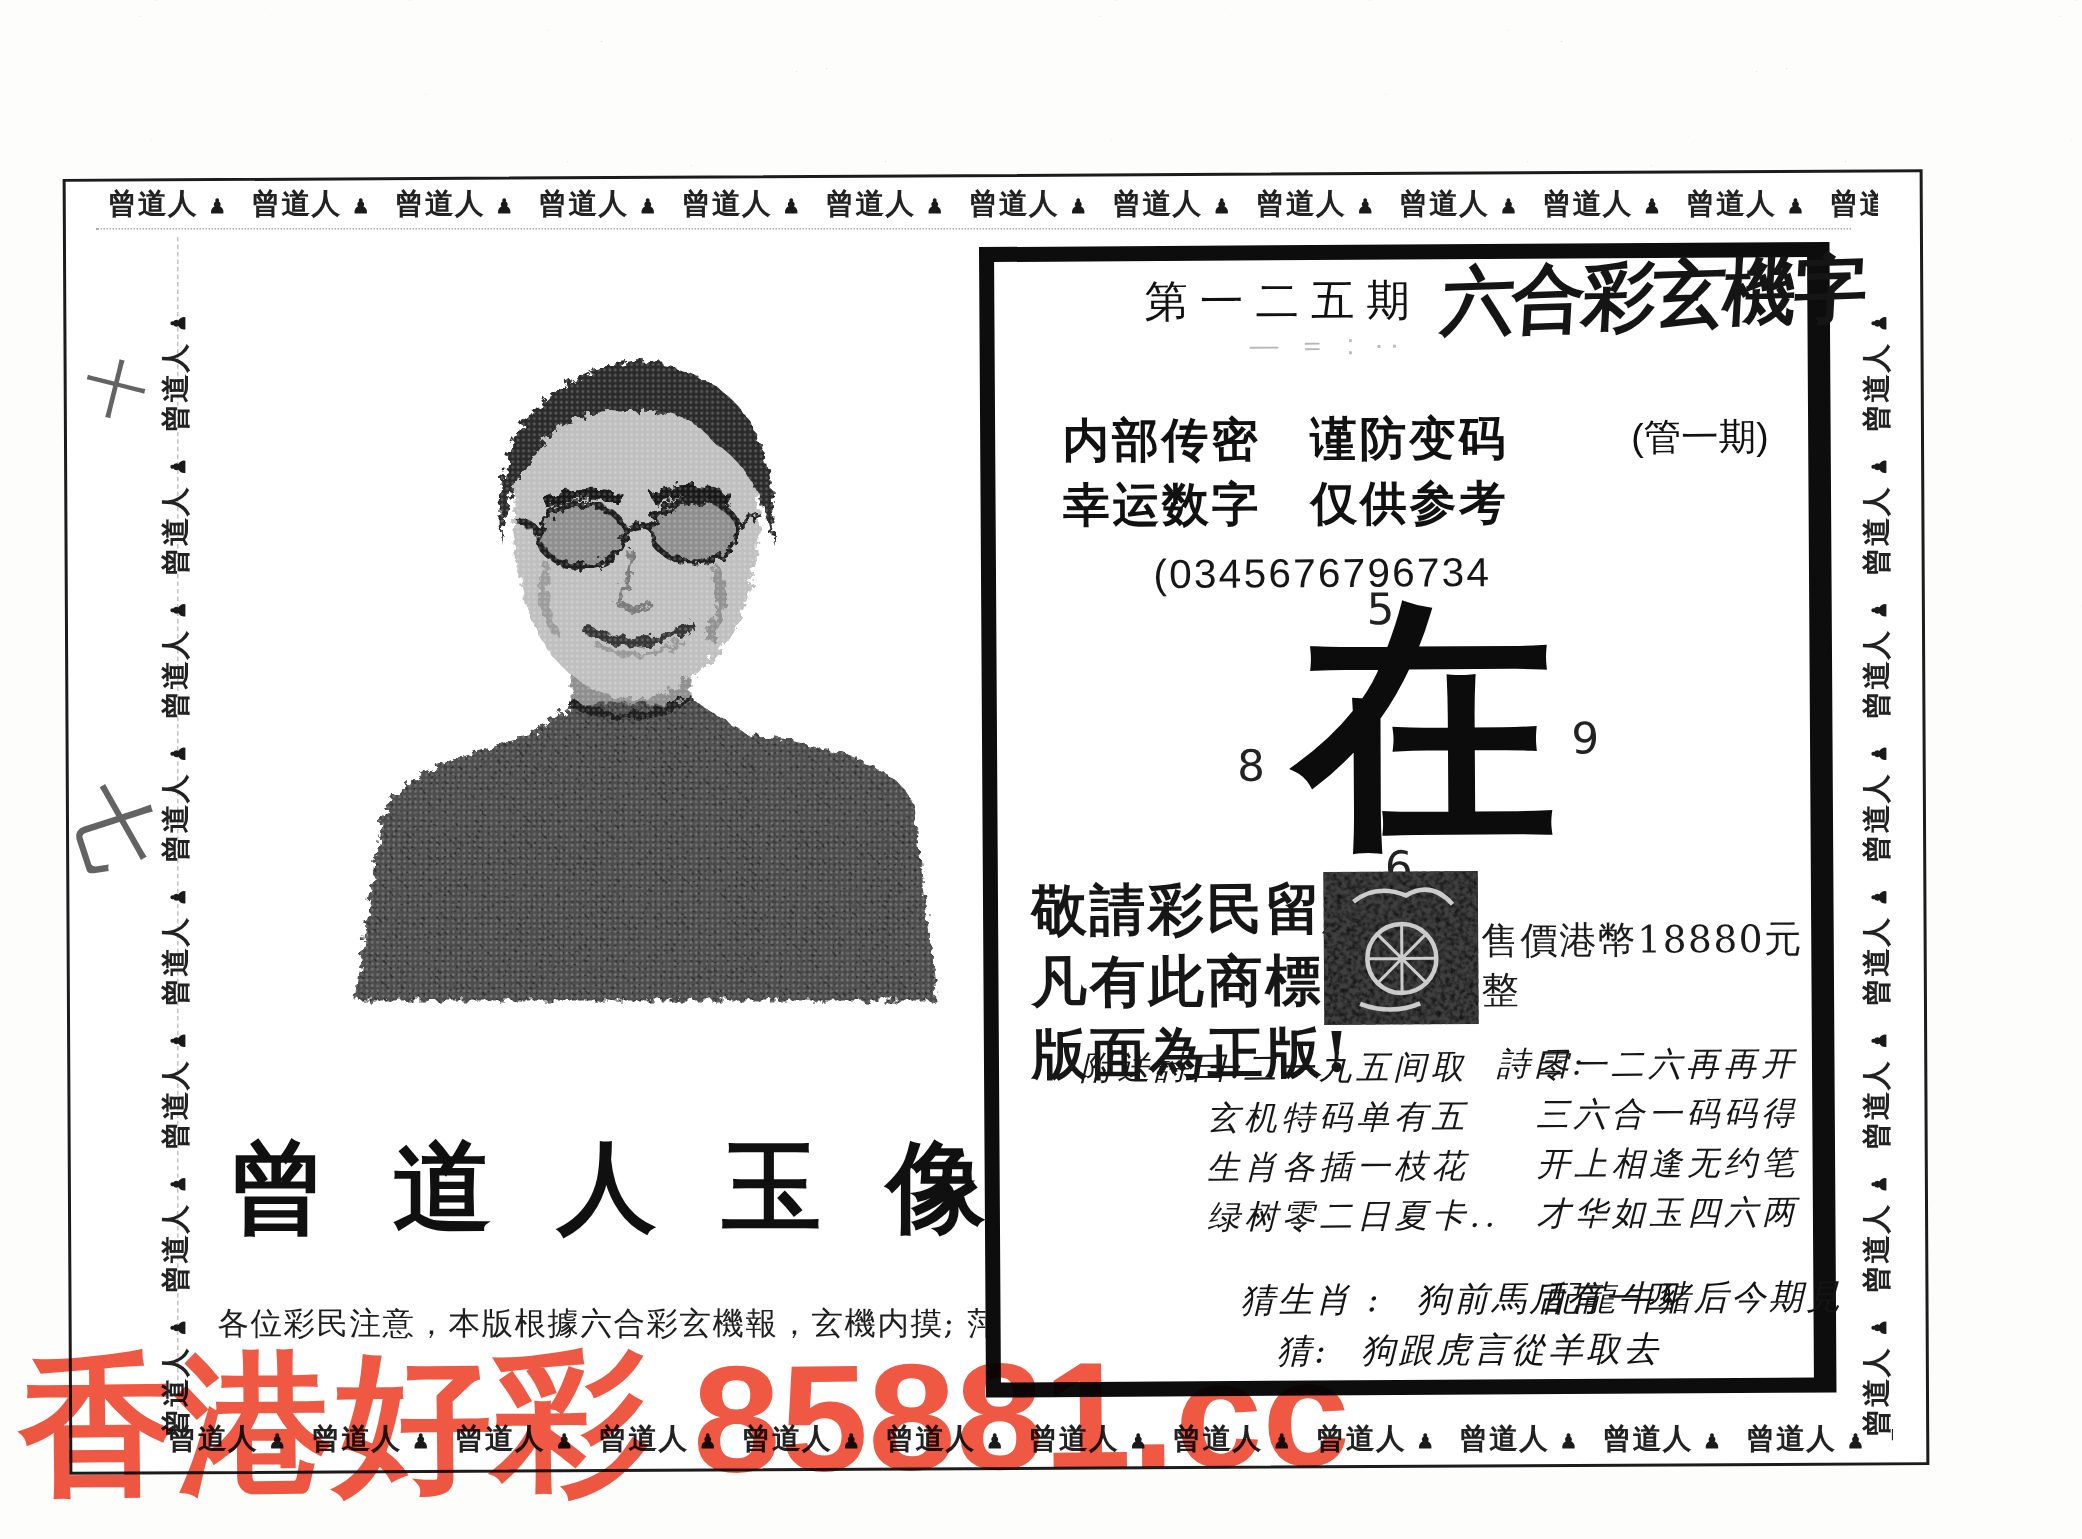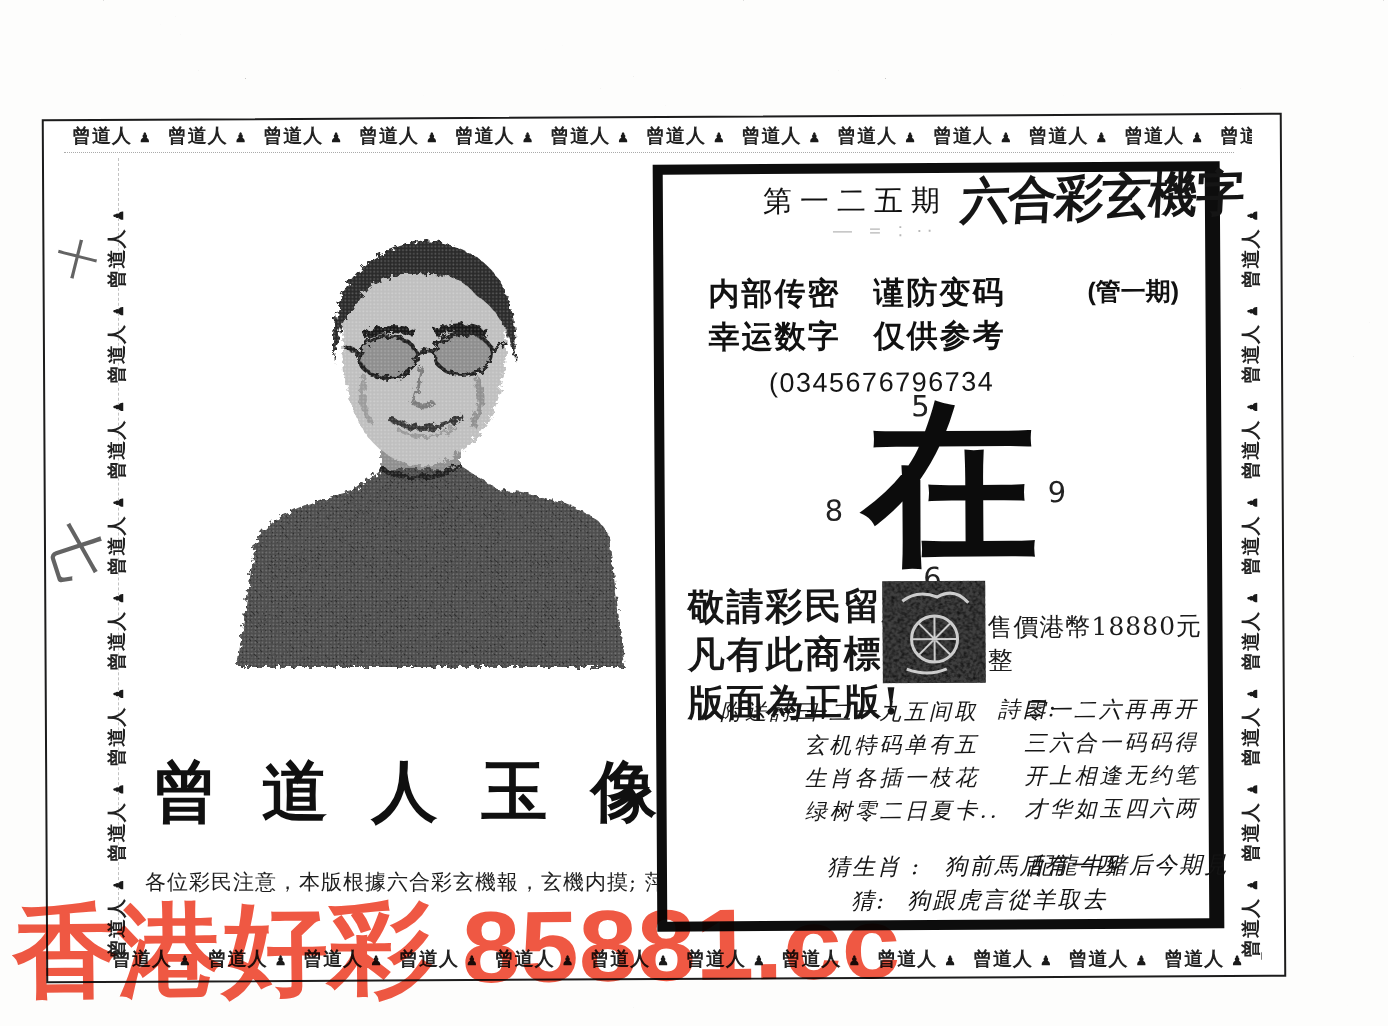--- a/index.html
+++ b/index.html
@@ -45,21 +45,21 @@
   .panel{position:absolute;left:655px;top:163px;width:567px;height:767px;box-sizing:border-box;
          border:10px solid #0d0d0d;border-right-width:15px;background:#fff;z-index:8;
          transform:rotate(-0.35deg);}
   .panel *{position:absolute;}
   .issue{left:100px;top:8px;font-family:"DejaVu Serif",serif;font-size:29px;letter-spacing:8px;color:#111;}
   .faded{left:170px;top:44px;color:#b8b8b8;font-size:19px;letter-spacing:4px;}
   .masthead{left:298px;top:0px;width:250px;font-family:"DejaVu Serif",serif;font-weight:900;
             font-size:49px;line-height:1.05;letter-spacing:-2px;color:#151515;
             transform:rotate(-1.5deg) skewX(-5deg);white-space:nowrap;}
   .hdr1{left:45px;top:99px;font-size:31px;font-weight:700;letter-spacing:2px;color:#111;}
-  .hdr1b{left:424px;top:103px;font-size:25px;font-weight:700;color:#111;}
+  .hdr1b{left:424px;top:103px;font-size:25px;font-weight:400;color:#111;}
   .hdr2{left:45px;top:142px;font-size:31px;font-weight:700;letter-spacing:2px;color:#111;}
   .codes{left:105px;top:194px;font-size:27px;font-weight:500;letter-spacing:1.5px;color:#161616;}
   .cnum{font-size:29px;color:#222;font-family:"DejaVu Sans",sans-serif;}
   .cnum.n5{left:247px;top:216px;}
   .cnum.n8{left:160px;top:320px;}
   .cnum.n9{left:383px;top:303px;}
   .cnum.n6{left:258px;top:388px;}
   .zi{left:198px;top:224px;font-size:176px;line-height:1;font-weight:900;
       font-family:"DejaVu Sans",sans-serif;color:#0c0c0c;}
   .tm-notice{left:22px;top:408px;font-family:"DejaVu Serif",serif;font-weight:700;

